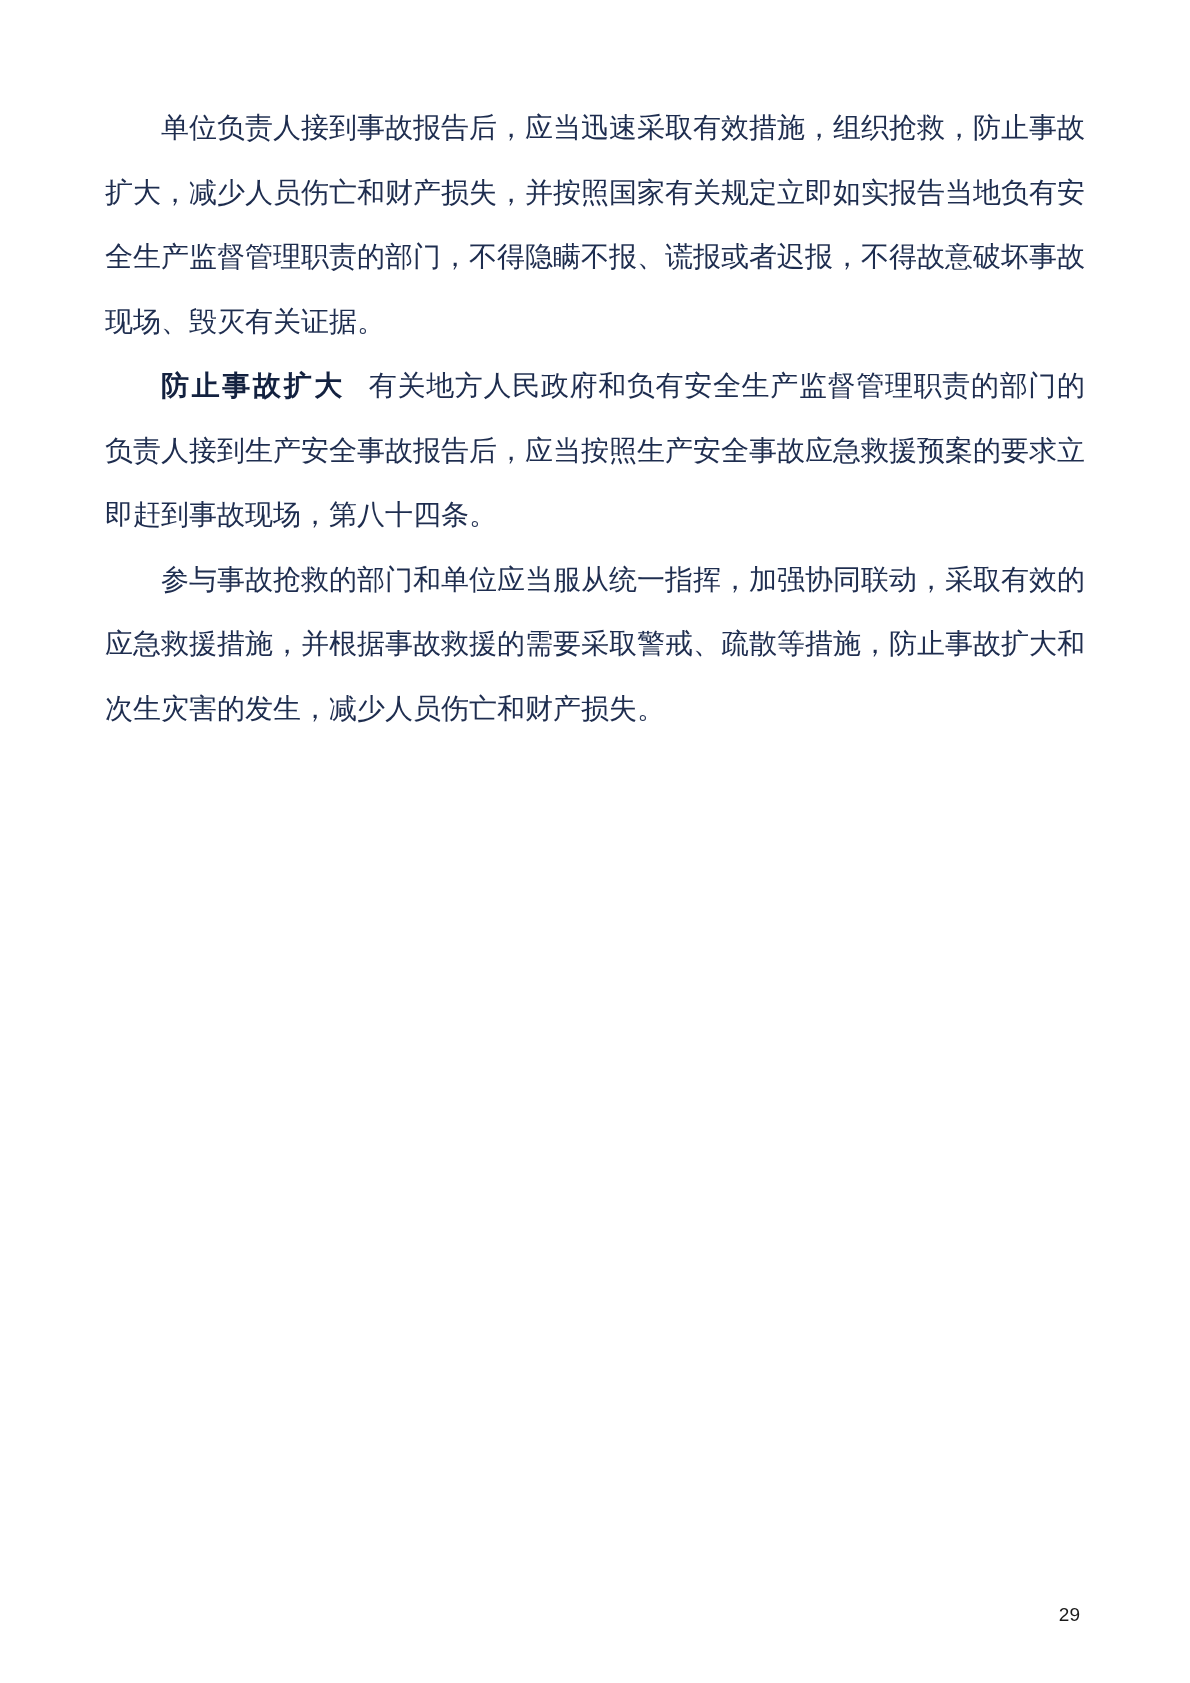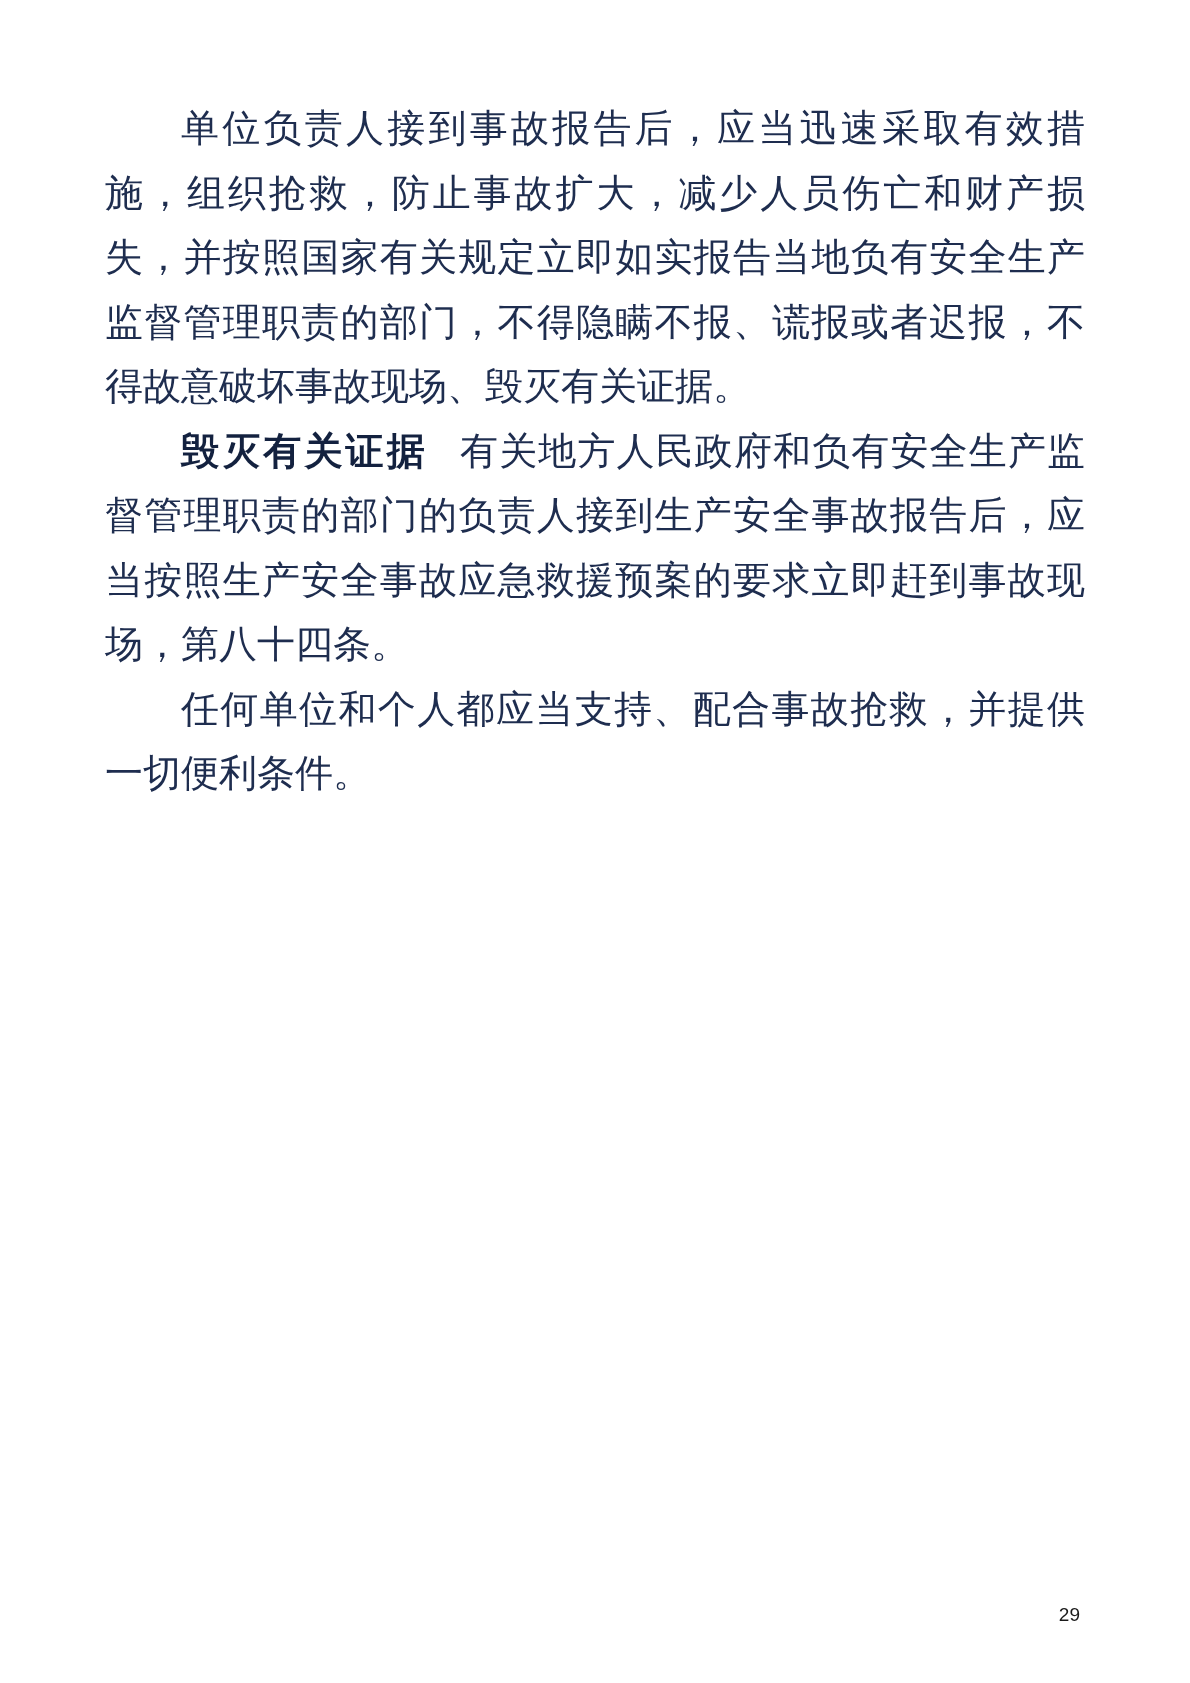--- a/index.html
+++ b/index.html
@@ -10,21 +10,21 @@
     margin: 0 auto;
     background: #ffffff;
     overflow: hidden;
   }
   .content {
     position: absolute;
     left: 105px;
     top: 96px;
     width: 980px;
     font-family: "Liberation Serif", "DejaVu Serif", serif;
-    font-size: 38px;
+    font-size: 28px;
     line-height: 64.5px;
     color: var(--text-color, #1e2d4f);
     text-align: justify;
     text-justify: inter-ideograph;
     word-break: break-all;
   }
   .para {
     margin: 0;
     text-indent: 2em;
   }
@@ -47,20 +47,20 @@
   }
 </style>
 </head>
 <body>
 
 <div class="page" style="background: rgb(255, 255, 255);">
   <div class="content">
   <p class="para"><span class="para-text">单位负责人接到事故报告后，应当迅速采取有效措施，组织抢救，防止事故扩大，减少人员伤亡和财产损失，并按照国家有关规定立即如实报告当地负有安全生产监督管理职责的部门，不得隐瞒不报、谎报或者迟报，不得故意破坏事故现场、毁灭有关证据。</span></p>
 
 
-  <p class="para"><span class="article-heading">毁灭有关证据</span><span class="para-text">有关地方人民政府和负有安全生产监督管理职责的部门的负责人接到生产安全事故报告后，应当按照生产安全事故应急救援预案的要求立即赶到事故现场，第八十四条。</span></p>
+  <p class="para"><span class="article-heading">防止事故扩大</span><span class="para-text">有关地方人民政府和负有安全生产监督管理职责的部门的负责人接到生产安全事故报告后，应当按照生产安全事故应急救援预案的要求立即赶到事故现场，第八十四条。</span></p>
+
+  <p class="para"><span class="para-text">参与事故抢救的部门和单位应当服从统一指挥，加强协同联动，采取有效的应急救援措施，并根据事故救援的需要采取警戒、疏散等措施，防止事故扩大和次生灾害的发生，减少人员伤亡和财产损失。</span></p>
 
 
-
-  <p class="para"><span class="para-text">任何单位和个人都应当支持、配合事故抢救，并提供一切便利条件。</span></p>
 </div>
   <div class="page-number">29</div>
 </div>
 
 </body></html>

